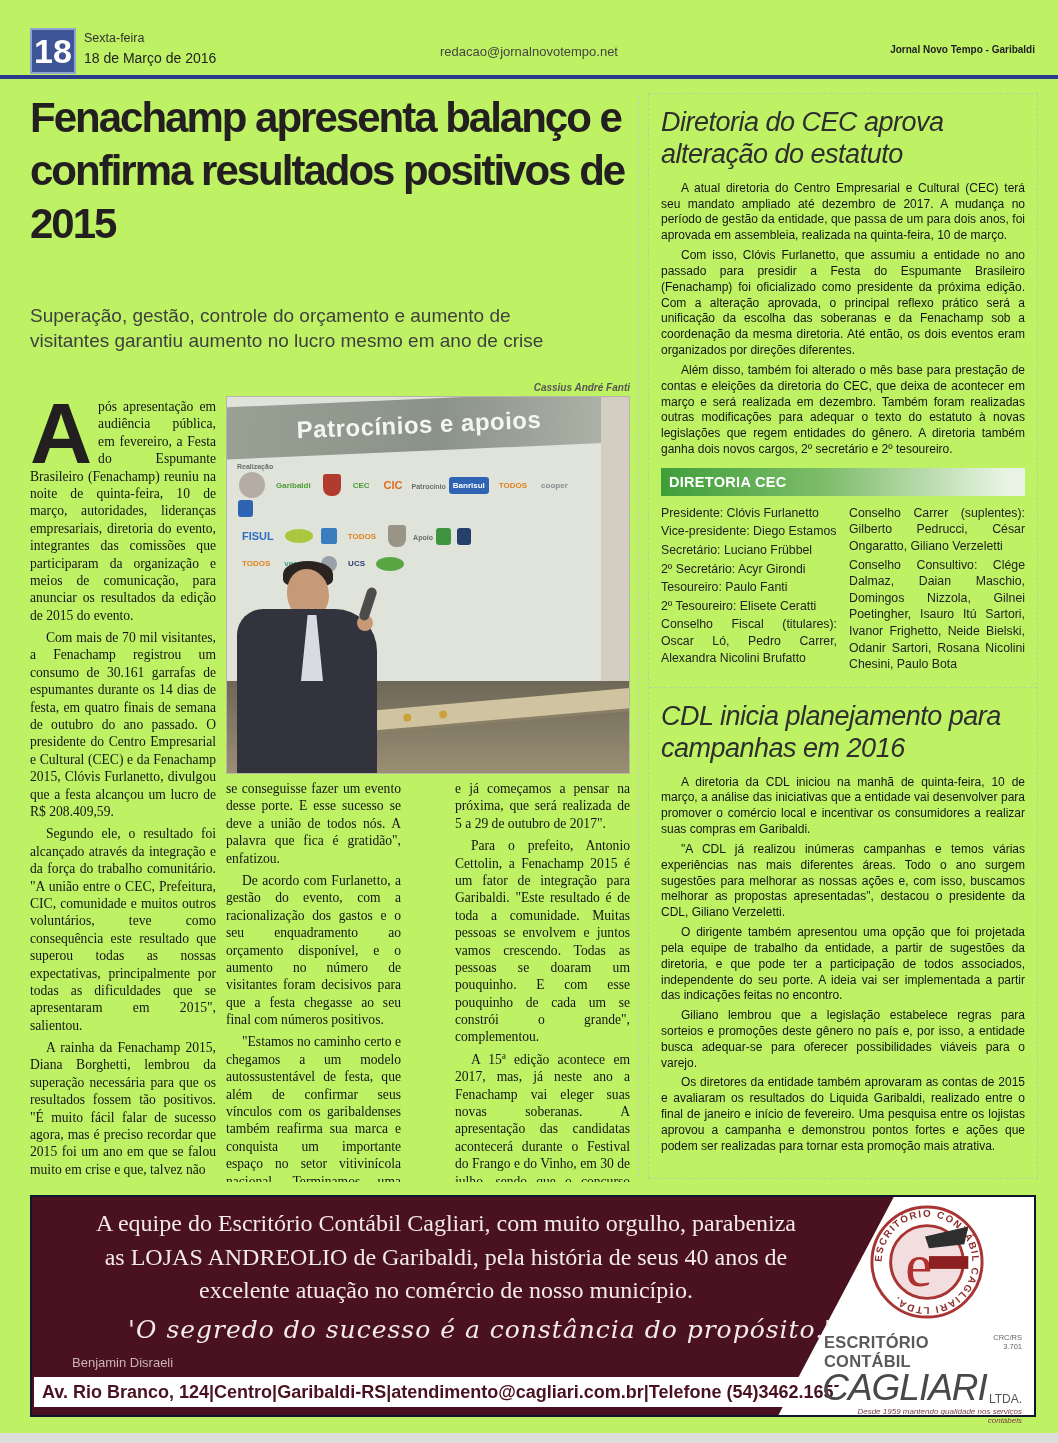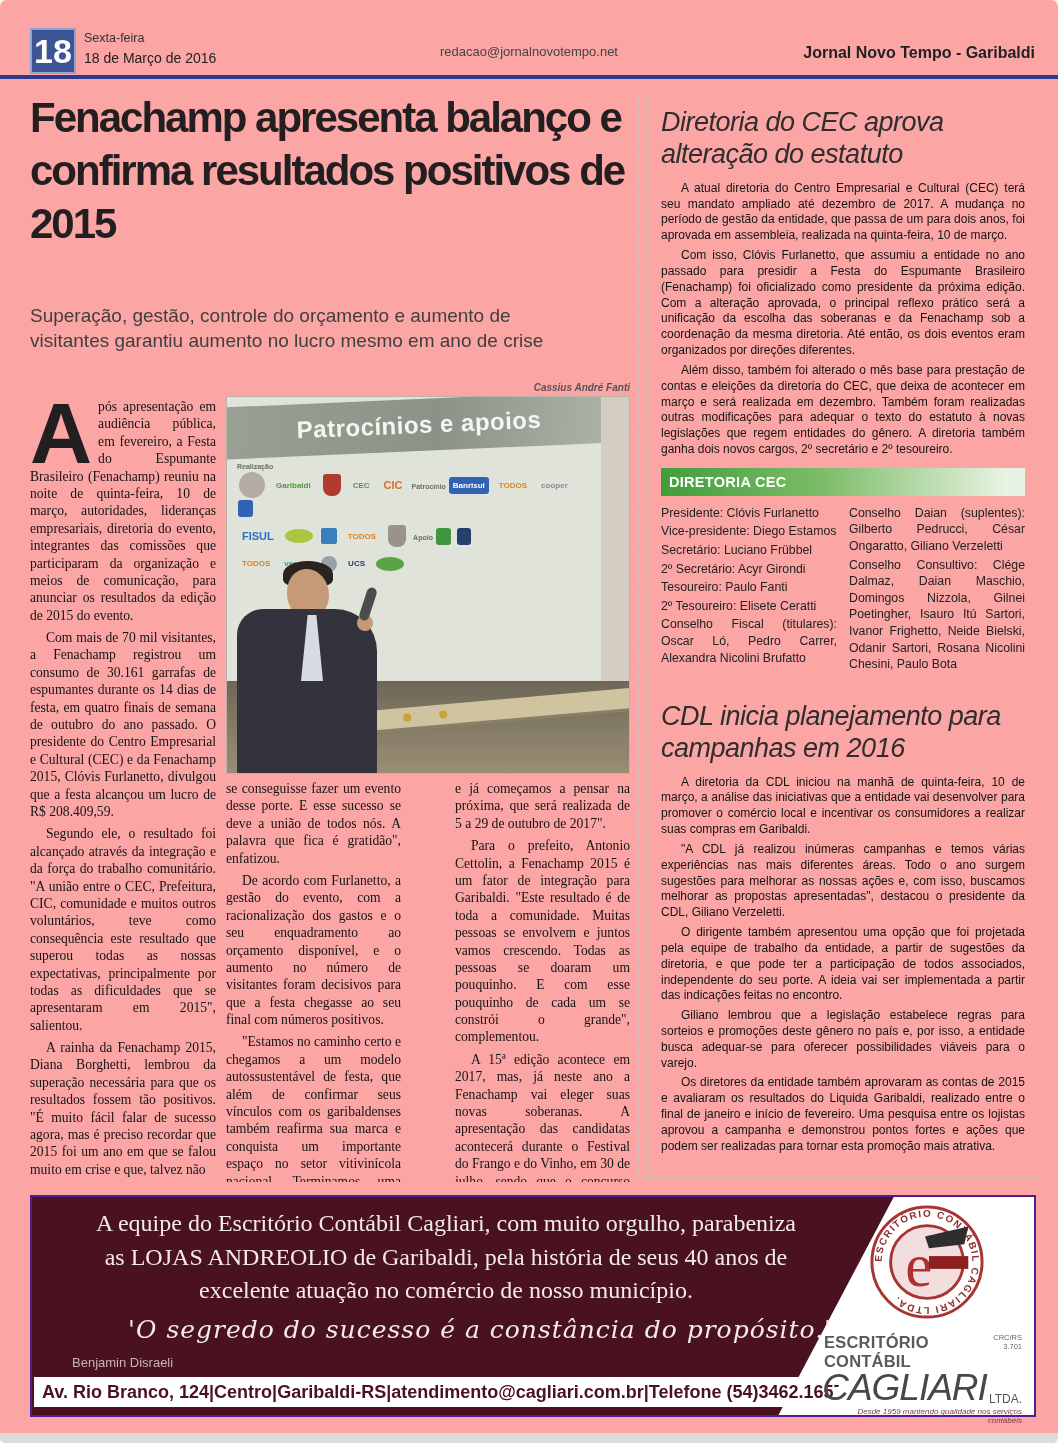--- a/index.html
+++ b/index.html
@@ -1,27 +1,27 @@
 <!DOCTYPE html>
 <html lang="pt"><head>
 <meta charset="utf-8">
 <style>
   html,body{margin:0;padding:0;background:#f2f2f0;}
   *{box-sizing:border-box;}
-  .page{position:relative;width:1058px;height:1443px;background:#fca5a5;margin:0 auto;overflow:hidden;
-        font-family:"Liberation Sans",sans-serif;color:#1a1a1a;border-radius:7px;}
+  .page{position:relative;width:1058px;height:1443px;background:#bef264;margin:0 auto;overflow:hidden;
+        font-family:"Liberation Sans",sans-serif;color:#1a1a1a;}
 
   
   .hdr-pagenum{position:absolute;left:30px;top:28px;width:46px;height:46px;background:#3d5496;
     color:#fff;font-weight:bold;font-size:34px;display:flex;align-items:center;justify-content:center;
     border:2px solid #8fa3d1;}
   .hdr-weekday{position:absolute;left:84px;top:31px;font-size:12.5px;color:#333;}
   .hdr-date{position:absolute;left:84px;top:50px;font-size:14px;color:#222;}
   .hdr-email{position:absolute;left:0;right:0;top:44px;text-align:center;font-size:13px;color:#444;}
-  .hdr-masthead{position:absolute;right:23px;top:44px;font-size:16px;color:#222;font-weight:bold;}
+  .hdr-masthead{position:absolute;right:23px;top:44px;font-size:10px;color:#222;font-weight:bold;}
   .hdr-rule{position:absolute;left:0;right:0;top:75px;height:4px;background:#2d3a8c;}
 
   
   .main-art{position:absolute;left:30px;top:92px;width:600px;}
   .headline{font-size:42px;line-height:1.26;font-weight:bold;letter-spacing:-2px;color:#231f20;margin:0;}
   .deck{margin:52px 0 0 0;font-size:19px;line-height:1.35;color:#3f3f3f;width:565px;}
   .art-body{position:absolute;left:30px;top:382px;width:600px;height:800px;display:flex;overflow:hidden;}
   .col{font-family:"Liberation Serif",serif;font-size:13.6px;line-height:1.28;text-align:justify;color:#141414;}
   .col p{margin:0 0 5px 0;text-indent:16px;}
   .col p.first{text-indent:0;}
@@ -88,21 +88,21 @@
   .dir-bar{height:28px;background:linear-gradient(90deg,#3f9e39,#7ebd6a 45%,#e9f3e3 95%);
     color:#fff;font-weight:bold;font-size:14.5px;display:flex;align-items:center;padding-left:8px;letter-spacing:0.3px;}
   .dir-cols{display:flex;margin-top:9px;}
   .dcol{width:50%;font-size:12.3px;line-height:1.35;color:#222;text-align:justify;}
   .dcol + .dcol{margin-left:12px;}
   .dcol div{margin-bottom:2px;}
   .rail-divider{border-top:1px dashed #b5d49a;margin:12px -12px 12px -12px;}
   .vsep{position:absolute;left:638px;top:96px;height:1080px;border-left:1px dashed #cacaca;}
 
   
-  .ad{position:absolute;left:30px;top:1195px;width:1006px;height:222px;background:#fff;border:2px solid #4c1d95;}
+  .ad{position:absolute;left:30px;top:1195px;width:1006px;height:222px;background:#fff;border:2px solid #0f172a;}
   .ad-maroon{position:absolute;left:0;top:0;width:100%;height:100%;background:#4a1220;
     clip-path:polygon(0 0,86% 0,74.5% 100%,0 100%);}
   .ad-msg{position:absolute;left:14px;top:10px;width:800px;text-align:center;
     font-family:"Liberation Serif",serif;font-size:24px;line-height:1.4;color:#f3eaea;}
   .ad-quote{position:absolute;left:40px;top:118px;width:760px;text-align:right;
     font-family:"DejaVu Serif",serif;font-style:italic;font-size:25px;letter-spacing:1px;color:#f3eaea;}
   .ad-author{position:absolute;left:40px;top:158px;width:640px;text-align:left;
     font-size:13px;color:#c9b3b8;}
   .ad-address{position:absolute;left:2px;bottom:8px;width:810px;height:30px;background:#fff;
     clip-path:polygon(0 0,100% 0,97.8% 100%,0 100%);display:flex;align-items:center;
@@ -228,21 +228,21 @@
           <div class="dcol">
             <div>Presidente: Clóvis Furlanetto</div>
             <div>Vice-presidente: Diego Estamos</div>
             <div>Secretário: Luciano Frübbel</div>
             <div>2º Secretário: Acyr Girondi</div>
             <div>Tesoureiro: Paulo Fanti</div>
             <div>2º Tesoureiro: Elisete Ceratti</div>
             <div>Conselho Fiscal (titulares): Oscar Ló, Pedro Carrer, Alexandra Nicolini Brufatto</div>
           </div>
           <div class="dcol">
-            <div>Conselho Daian (suplentes): Gilberto Pedrucci, César Ongaratto, Giliano Verzeletti</div>
+            <div>Conselho Carrer (suplentes): Gilberto Pedrucci, César Ongaratto, Giliano Verzeletti</div>
             <div>Conselho Consultivo: Clége Dalmaz, Daian Maschio, Domingos Nizzola, Gilnei Poetingher, Isauro Itú Sartori, Ivanor Frighetto, Neide Bielski, Odanir Sartori, Rosana Nicolini Chesini, Paulo Bota</div>
           </div>
         </div>
       </div>
     </section>
 
     <div class="rail-divider"></div>
 
     <section>
       <h2>CDL inicia planejamento para campanhas em 2016</h2>

